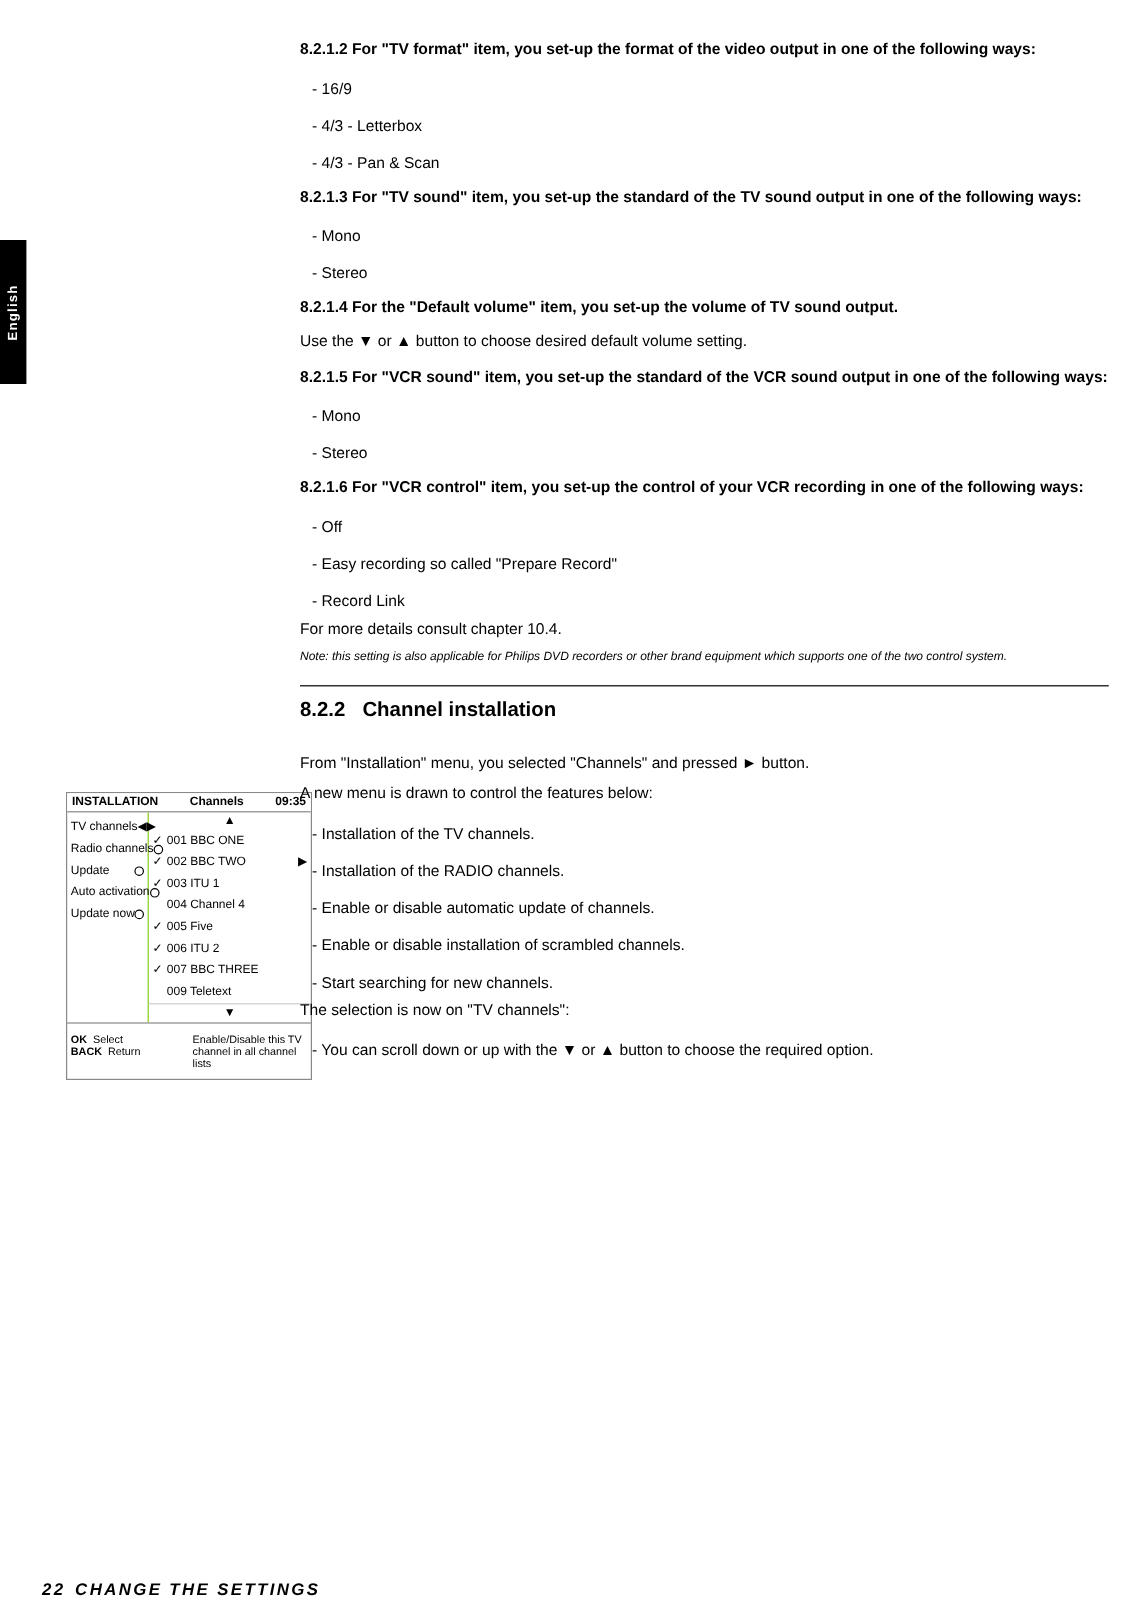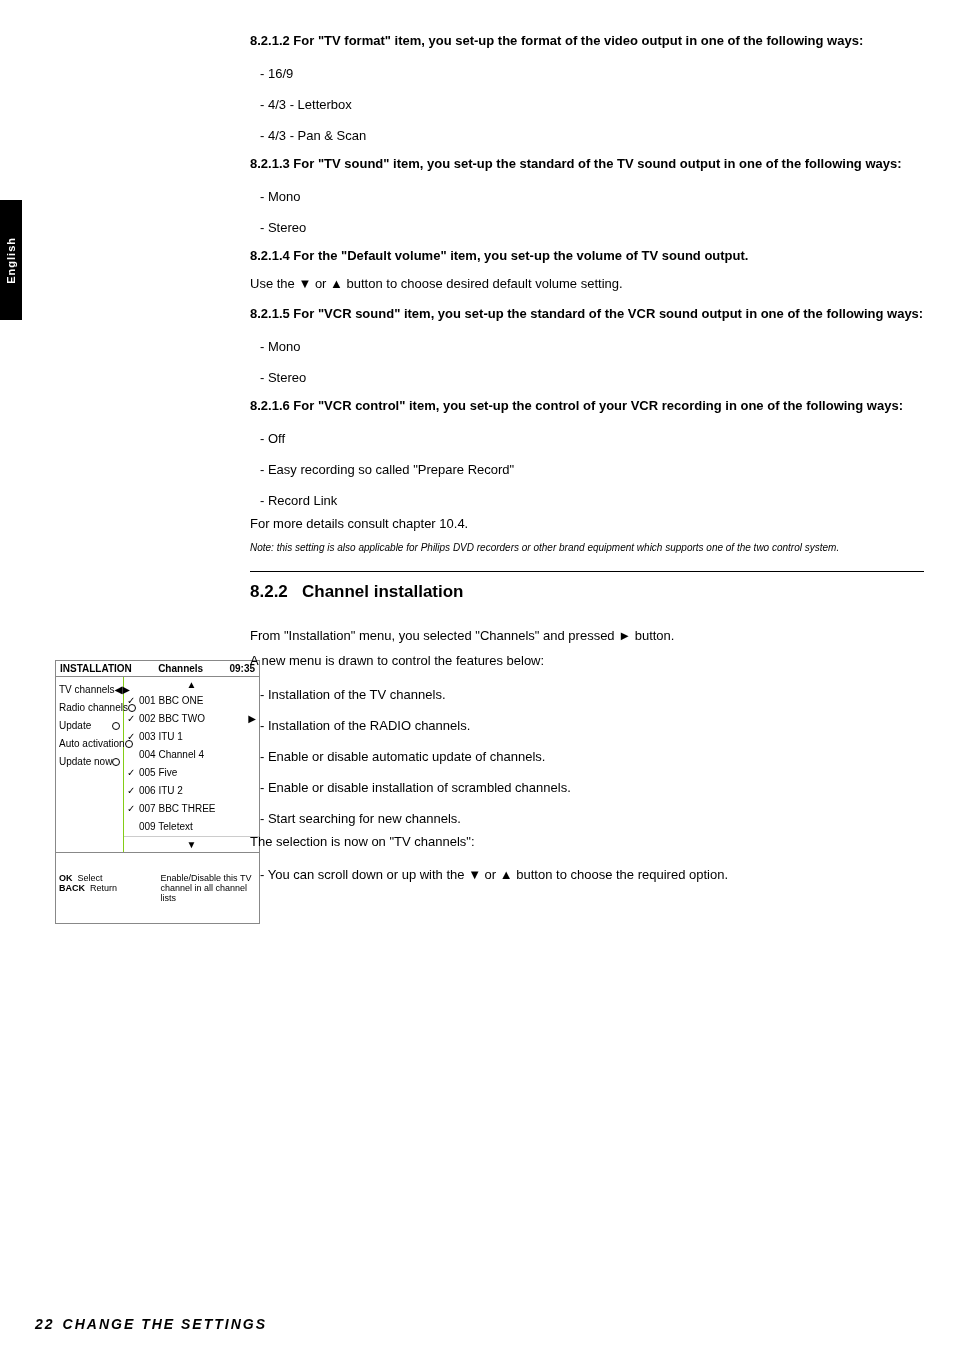--- a/index.html
+++ b/index.html
@@ -196,21 +196,21 @@
       text-align: center;
       font-size: 10px;
       padding: 2px 0;
       border-top: 1px solid #ccc;
     }
 
     .menu-footer {
       border-top: 1px solid #888;
       display: flex;
       font-size: 9px;
-      padding: 20px 3px;
+      padding: 8px 3px;
       gap: 6px;
     }
     .menu-footer-left { flex: 1; }
     .menu-footer-right { flex: 1; font-size: 9px; }
 
     
     .page-footer {
       position: absolute;
       bottom: 20px;
       left: 35px;

